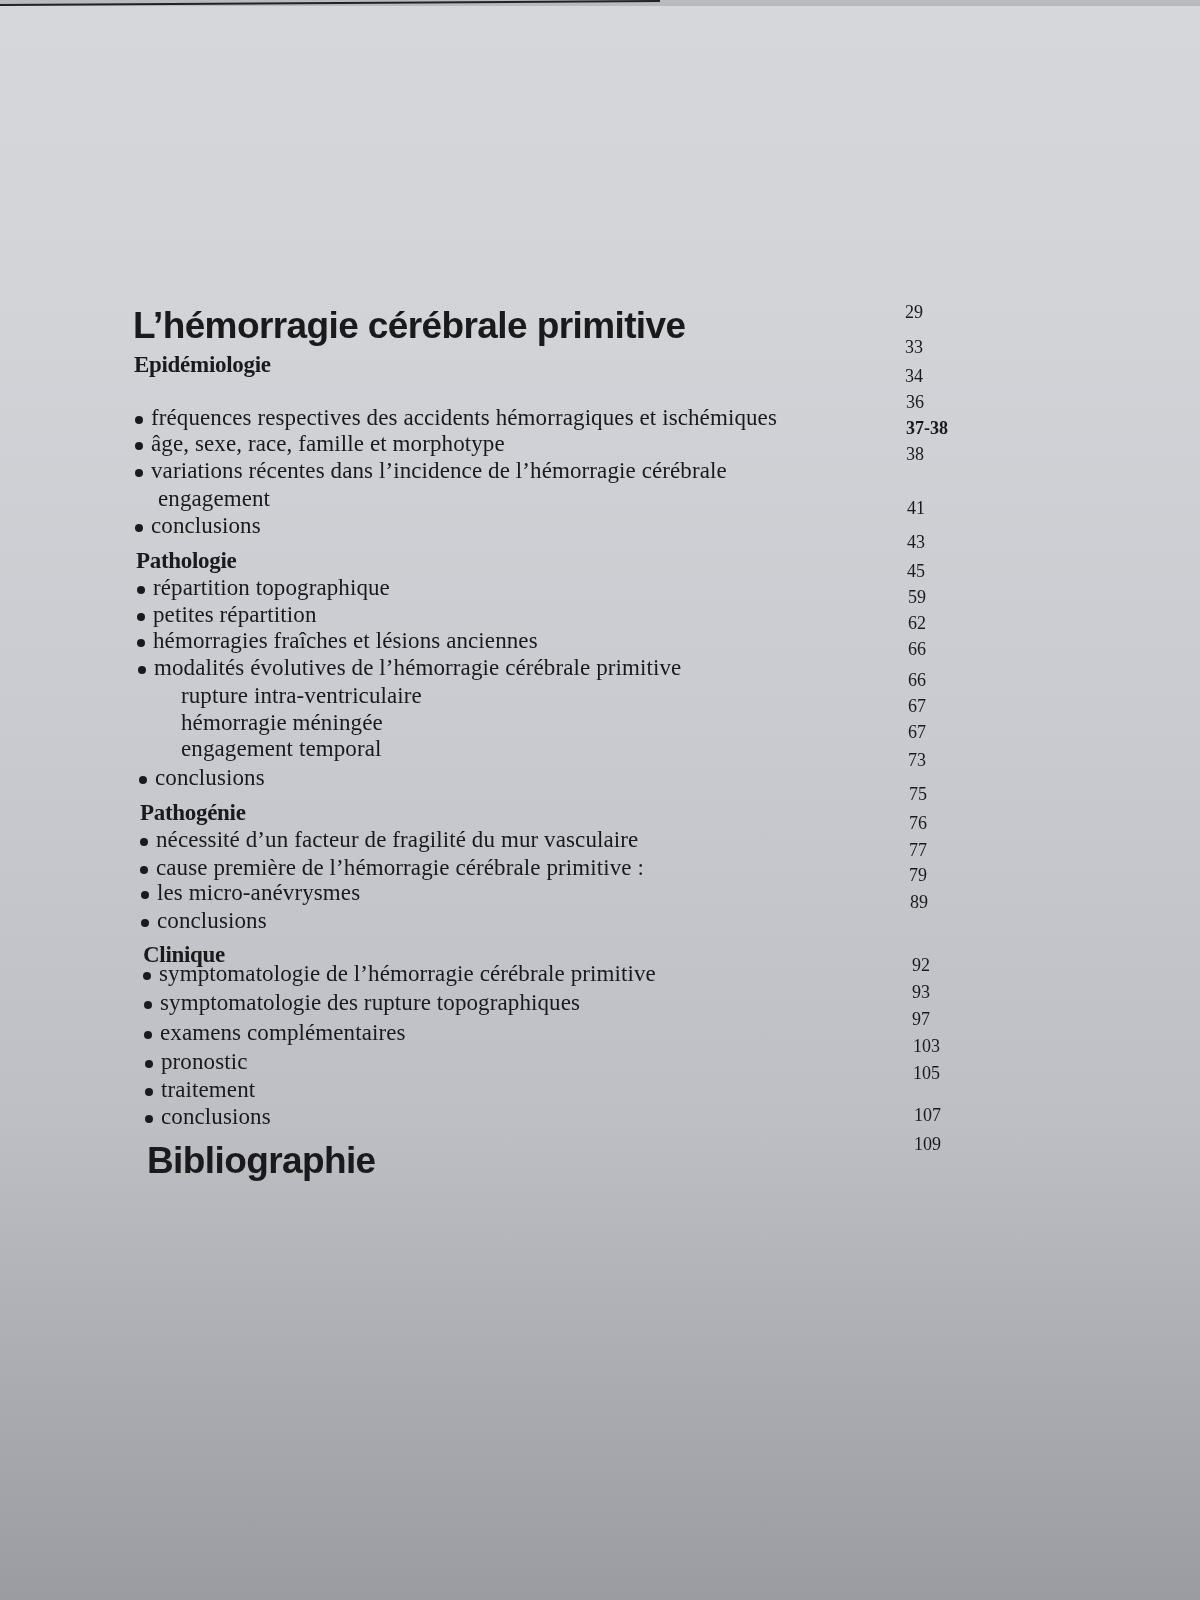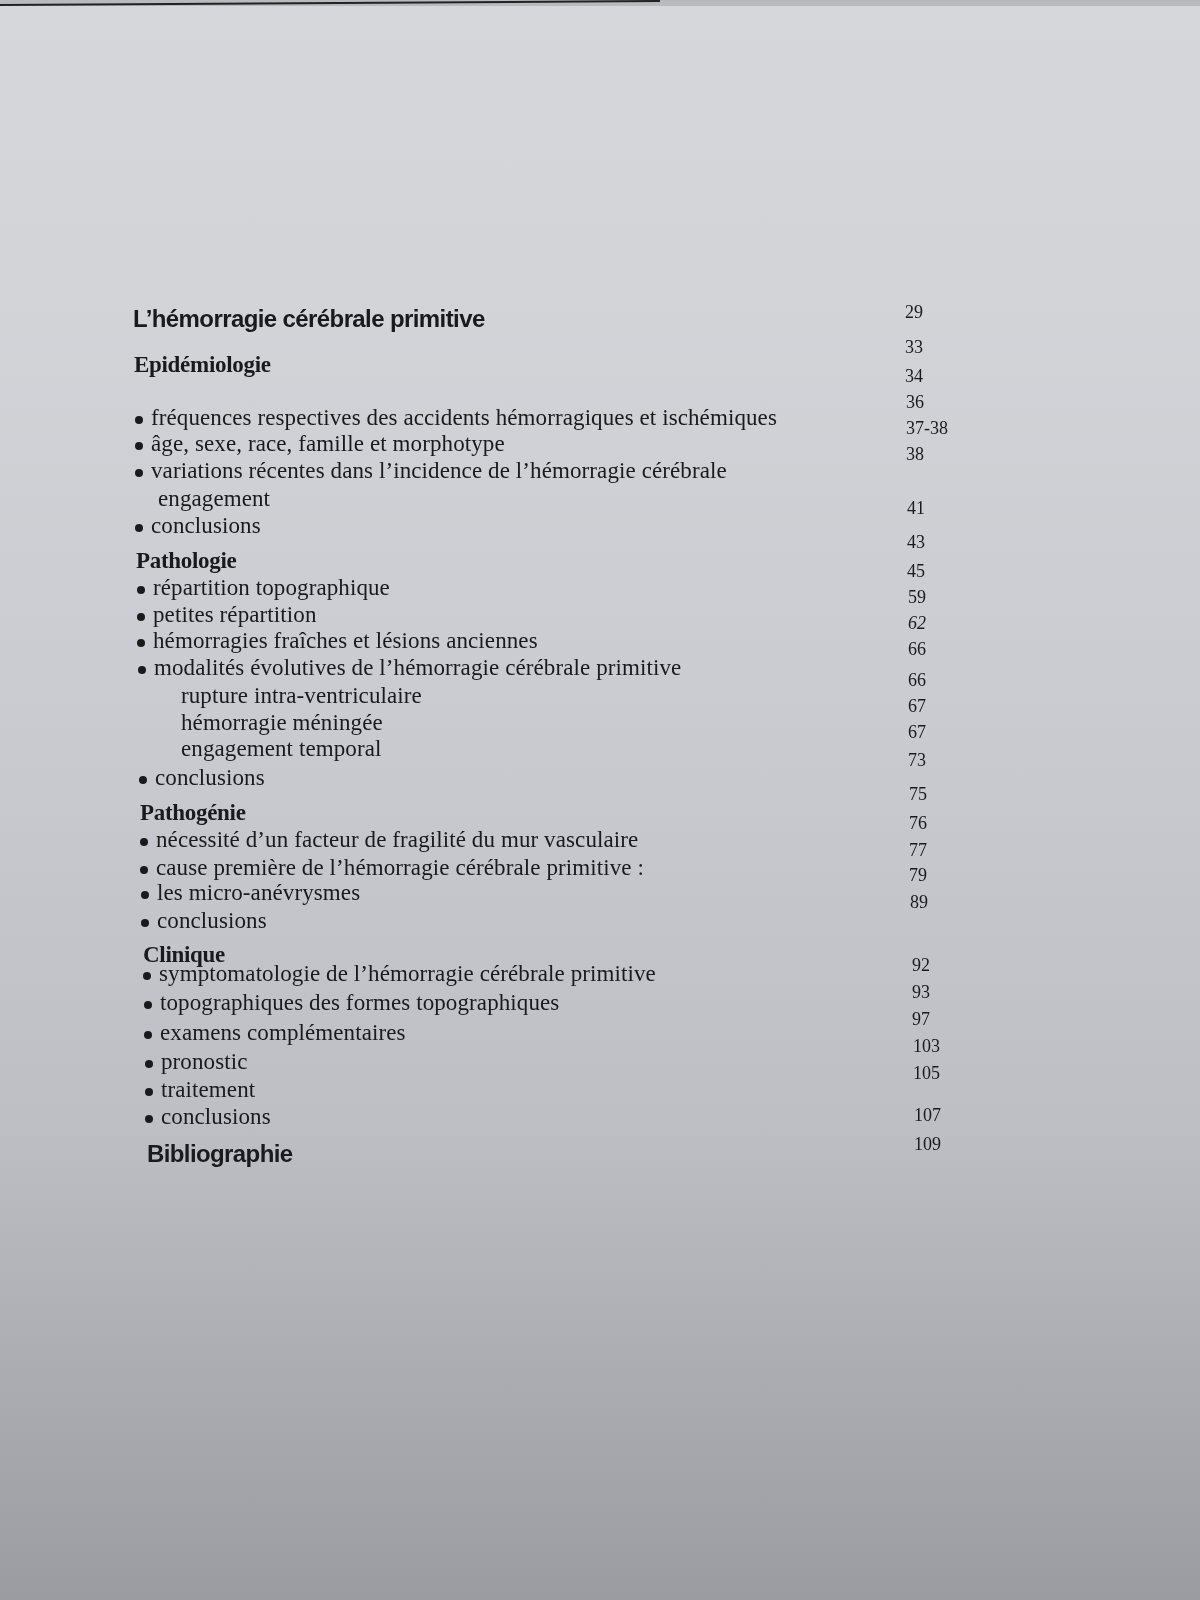--- a/index.html
+++ b/index.html
@@ -46,21 +46,21 @@
       top: 0; left: 0;
       width: 1200px; height: 1600px;
     }
     .row {
       position: absolute;
       white-space: nowrap;
     }
     .main-title {
       font-family: "Liberation Sans", "DejaVu Sans", sans-serif;
       font-weight: bold;
-      font-size: 24px;
+      font-size: 37px;
       letter-spacing: -0.6px;
     }
     .section-title {
       font-weight: bold;
       font-size: 23px;
       letter-spacing: -0.3px;
     }
     .item {
       font-size: 23px;
       letter-spacing: 0.1px;
@@ -94,40 +94,40 @@
 
   <div class="row section-title" style="left:134px; top:352px;">Epidémiologie</div>
   <div class="page-num" style="left:905px; top:337px;">33</div>
 
   <div class="page-num" style="left:905px; top:366px;">34</div>
 
   <div class="row item" style="left:135px; top:405px;"><span class="bullet"></span><span>fréquences respectives des accidents hémorragiques et ischémiques</span></div>
   <div class="page-num" style="left:906px; top:392px;">36</div>
 
   <div class="row item" style="left:135px; top:431px;"><span class="bullet"></span><span>âge, sexe, race, famille et morphotype</span></div>
-  <div class="page-num" style="left:906px; top:418px;">37-38</div>
+  <div class="page-num" style="left:906px; top:418px;font-weight:bold;">37-38</div>
 
   <div class="row item" style="left:135px; top:458px;"><span class="bullet"></span><span>variations récentes dans l’incidence de l’hémorragie cérébrale</span></div>
   <div class="row item" style="left:158px; top:486px;">engagement</div>
   <div class="page-num" style="left:906px; top:444px;">38</div>
 
   <div class="row item" style="left:135px; top:513px;"><span class="bullet"></span><span>conclusions</span></div>
   <div class="page-num" style="left:907px; top:498px;">41</div>
 
   <div class="row section-title" style="left:136px; top:548px;">Pathologie</div>
   <div class="page-num" style="left:907px; top:532px;">43</div>
 
   <div class="row item" style="left:137px; top:575px;"><span class="bullet"></span><span>répartition topographique</span></div>
   <div class="page-num" style="left:907px; top:561px;">45</div>
 
   <div class="row item" style="left:137px; top:602px;"><span class="bullet"></span><span>petites répartition</span></div>
   <div class="page-num" style="left:908px; top:587px;">59</div>
 
   <div class="row item" style="left:137px; top:628px;"><span class="bullet"></span><span>hémorragies fraîches et lésions anciennes</span></div>
-  <div class="page-num" style="left:908px; top:613px;font-style:italic;">62</div>
+  <div class="page-num" style="left:908px; top:613px;">62</div>
 
   <div class="row item" style="left:138px; top:655px;"><span class="bullet"></span><span>modalités évolutives de l’hémorragie cérébrale primitive</span></div>
   <div class="page-num" style="left:908px; top:639px;">66</div>
 
   <div class="row item" style="left:181px; top:683px;">rupture intra-ventriculaire</div>
   <div class="page-num" style="left:908px; top:670px;">66</div>
 
   <div class="row item" style="left:181px; top:710px;">hémorragie méningée</div>
   <div class="page-num" style="left:908px; top:696px;">67</div>
 
@@ -150,21 +150,21 @@
   <div class="page-num" style="left:909px; top:865px;">79</div>
 
   <div class="row item" style="left:141px; top:908px;"><span class="bullet"></span><span>conclusions</span></div>
   <div class="page-num" style="left:910px; top:892px;">89</div>
 
   <div class="row section-title" style="left:143px; top:942px;">Clinique</div>
 
   <div class="row item" style="left:143px; top:961px;"><span class="bullet"></span><span>symptomatologie de l’hémorragie cérébrale primitive</span></div>
   <div class="page-num" style="left:912px; top:955px;">92</div>
 
-  <div class="row item" style="left:144px; top:990px;"><span class="bullet"></span><span>topographiques des formes topographiques</span></div>
+  <div class="row item" style="left:144px; top:990px;"><span class="bullet"></span><span>symptomatologie des rupture topographiques</span></div>
   <div class="page-num" style="left:912px; top:982px;">93</div>
 
   <div class="row item" style="left:144px; top:1020px;"><span class="bullet"></span><span>examens complémentaires</span></div>
   <div class="page-num" style="left:912px; top:1009px;">97</div>
 
   <div class="row item" style="left:145px; top:1049px;"><span class="bullet"></span><span>pronostic</span></div>
   <div class="page-num" style="left:913px; top:1036px;">103</div>
 
   <div class="row item" style="left:145px; top:1077px;"><span class="bullet"></span><span>traitement</span></div>
   <div class="page-num" style="left:913px; top:1063px;">105</div>

